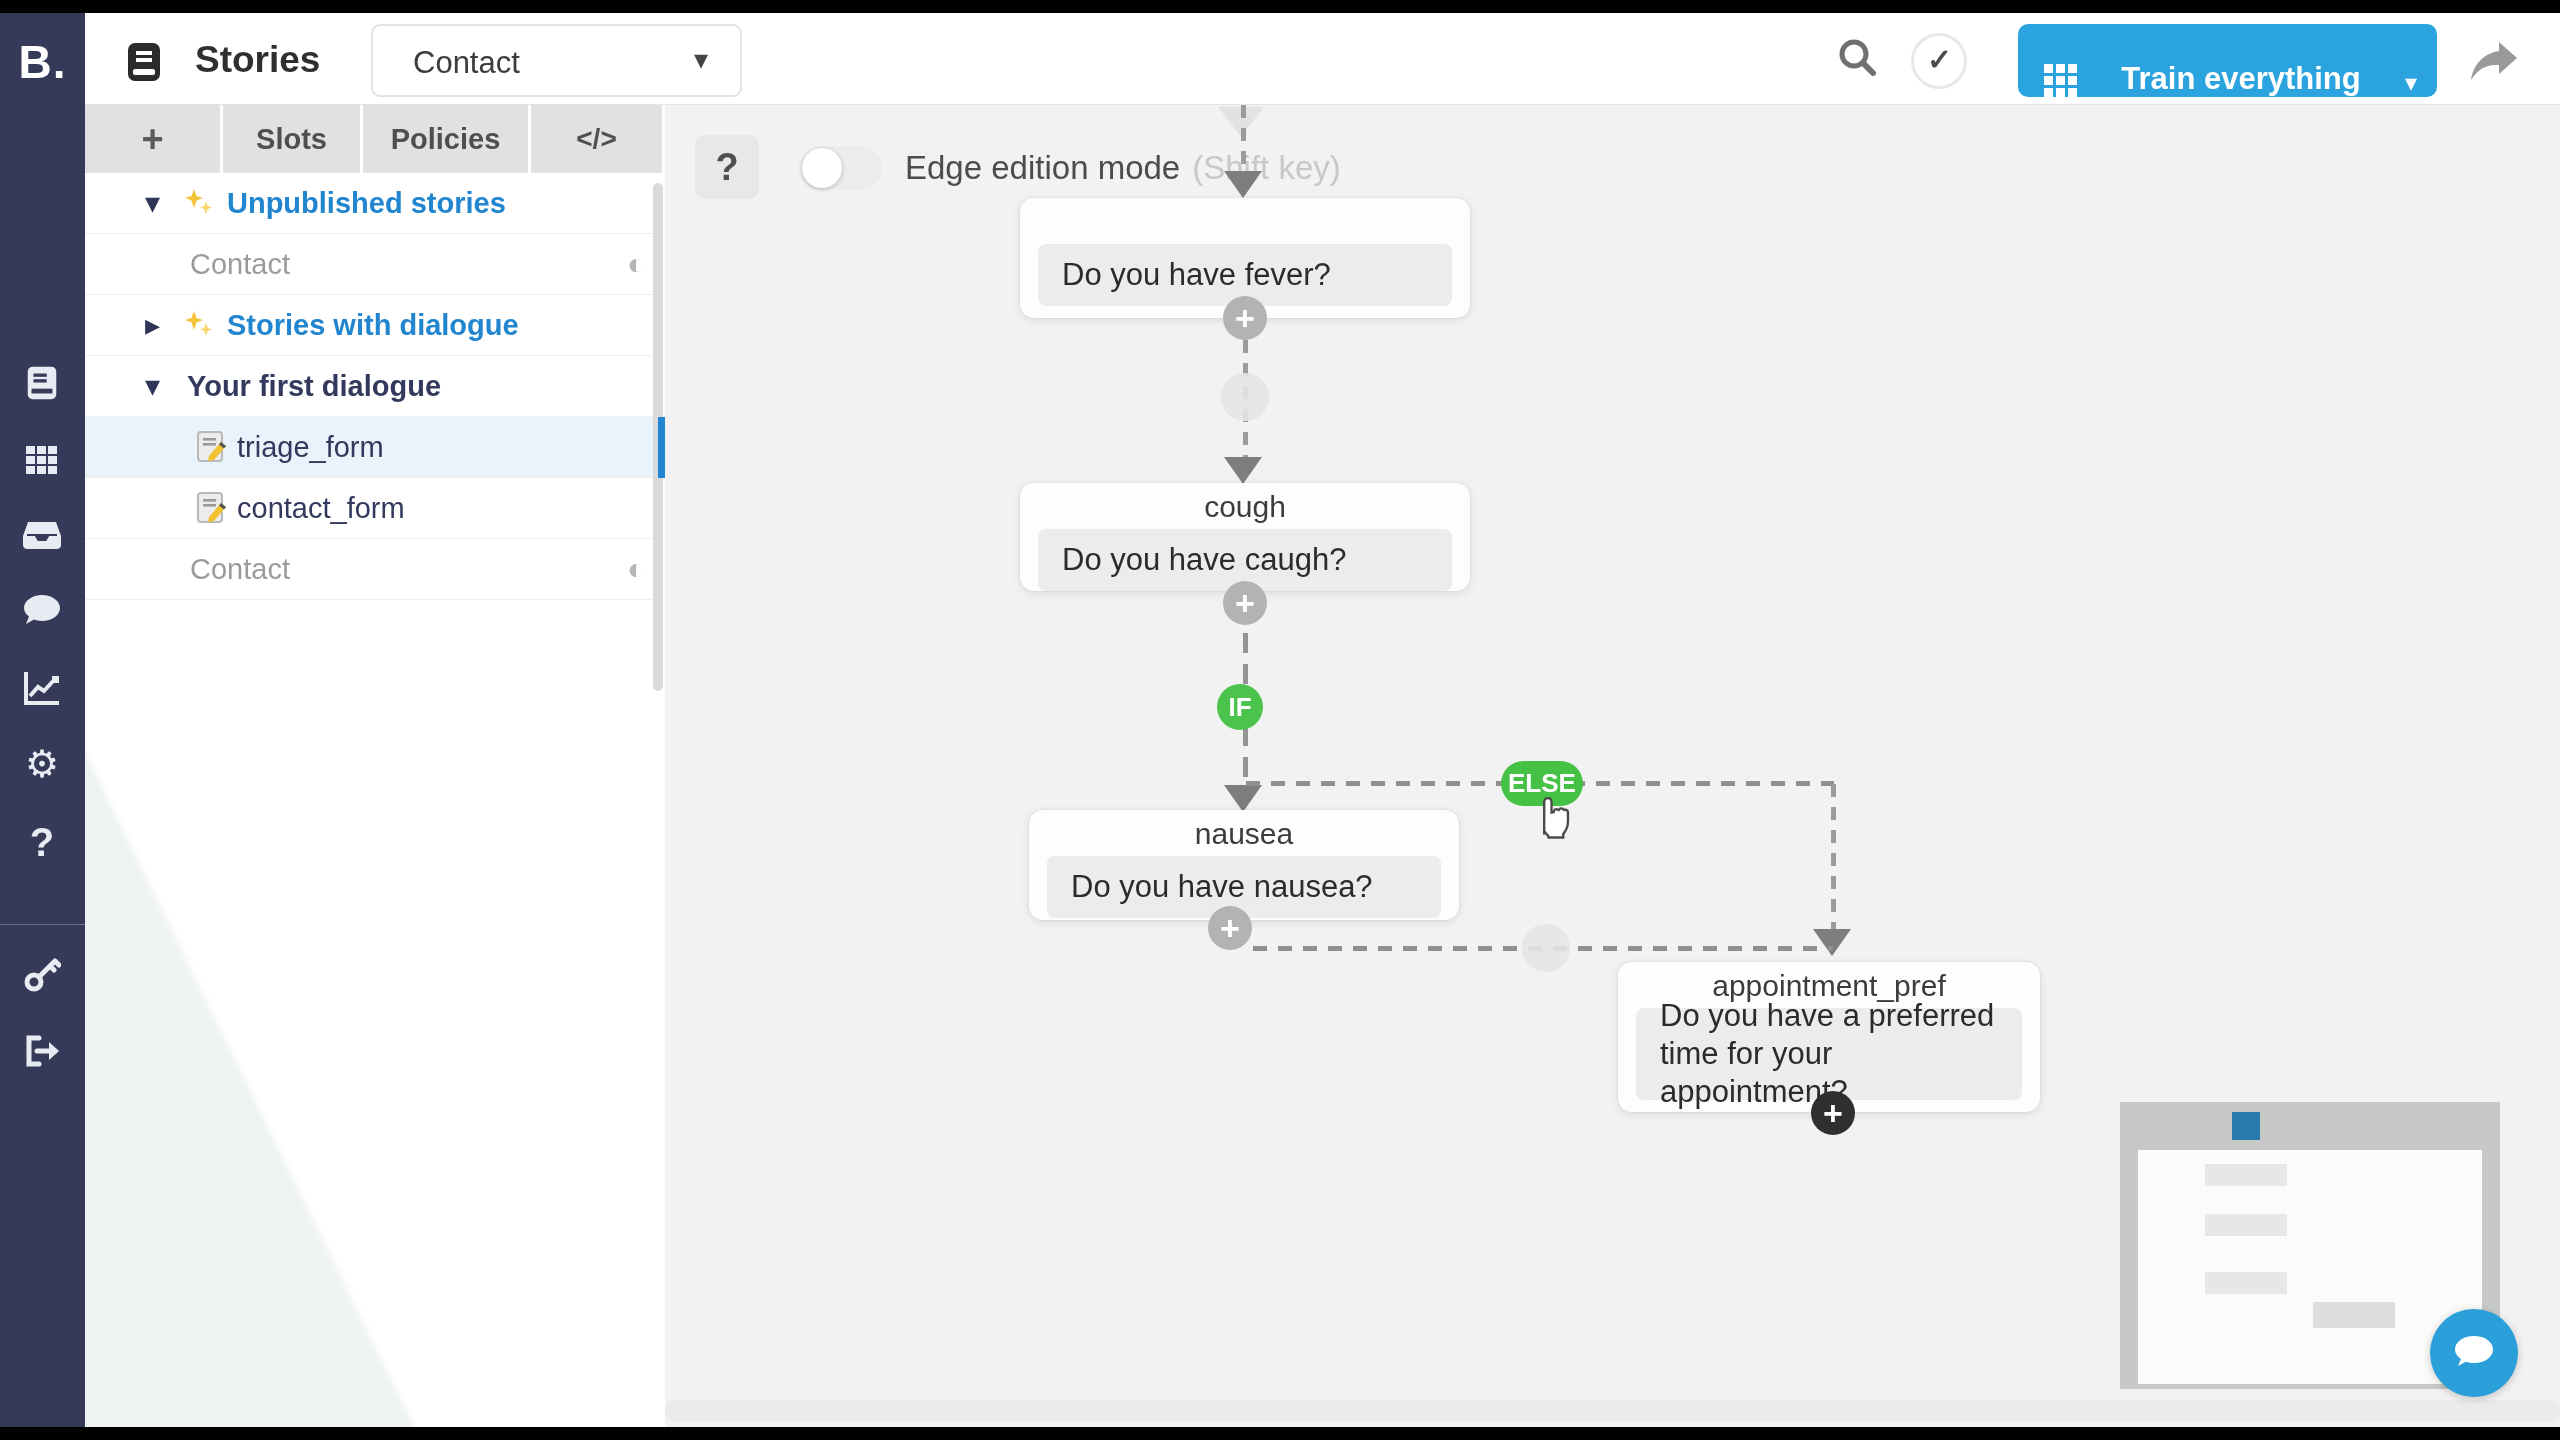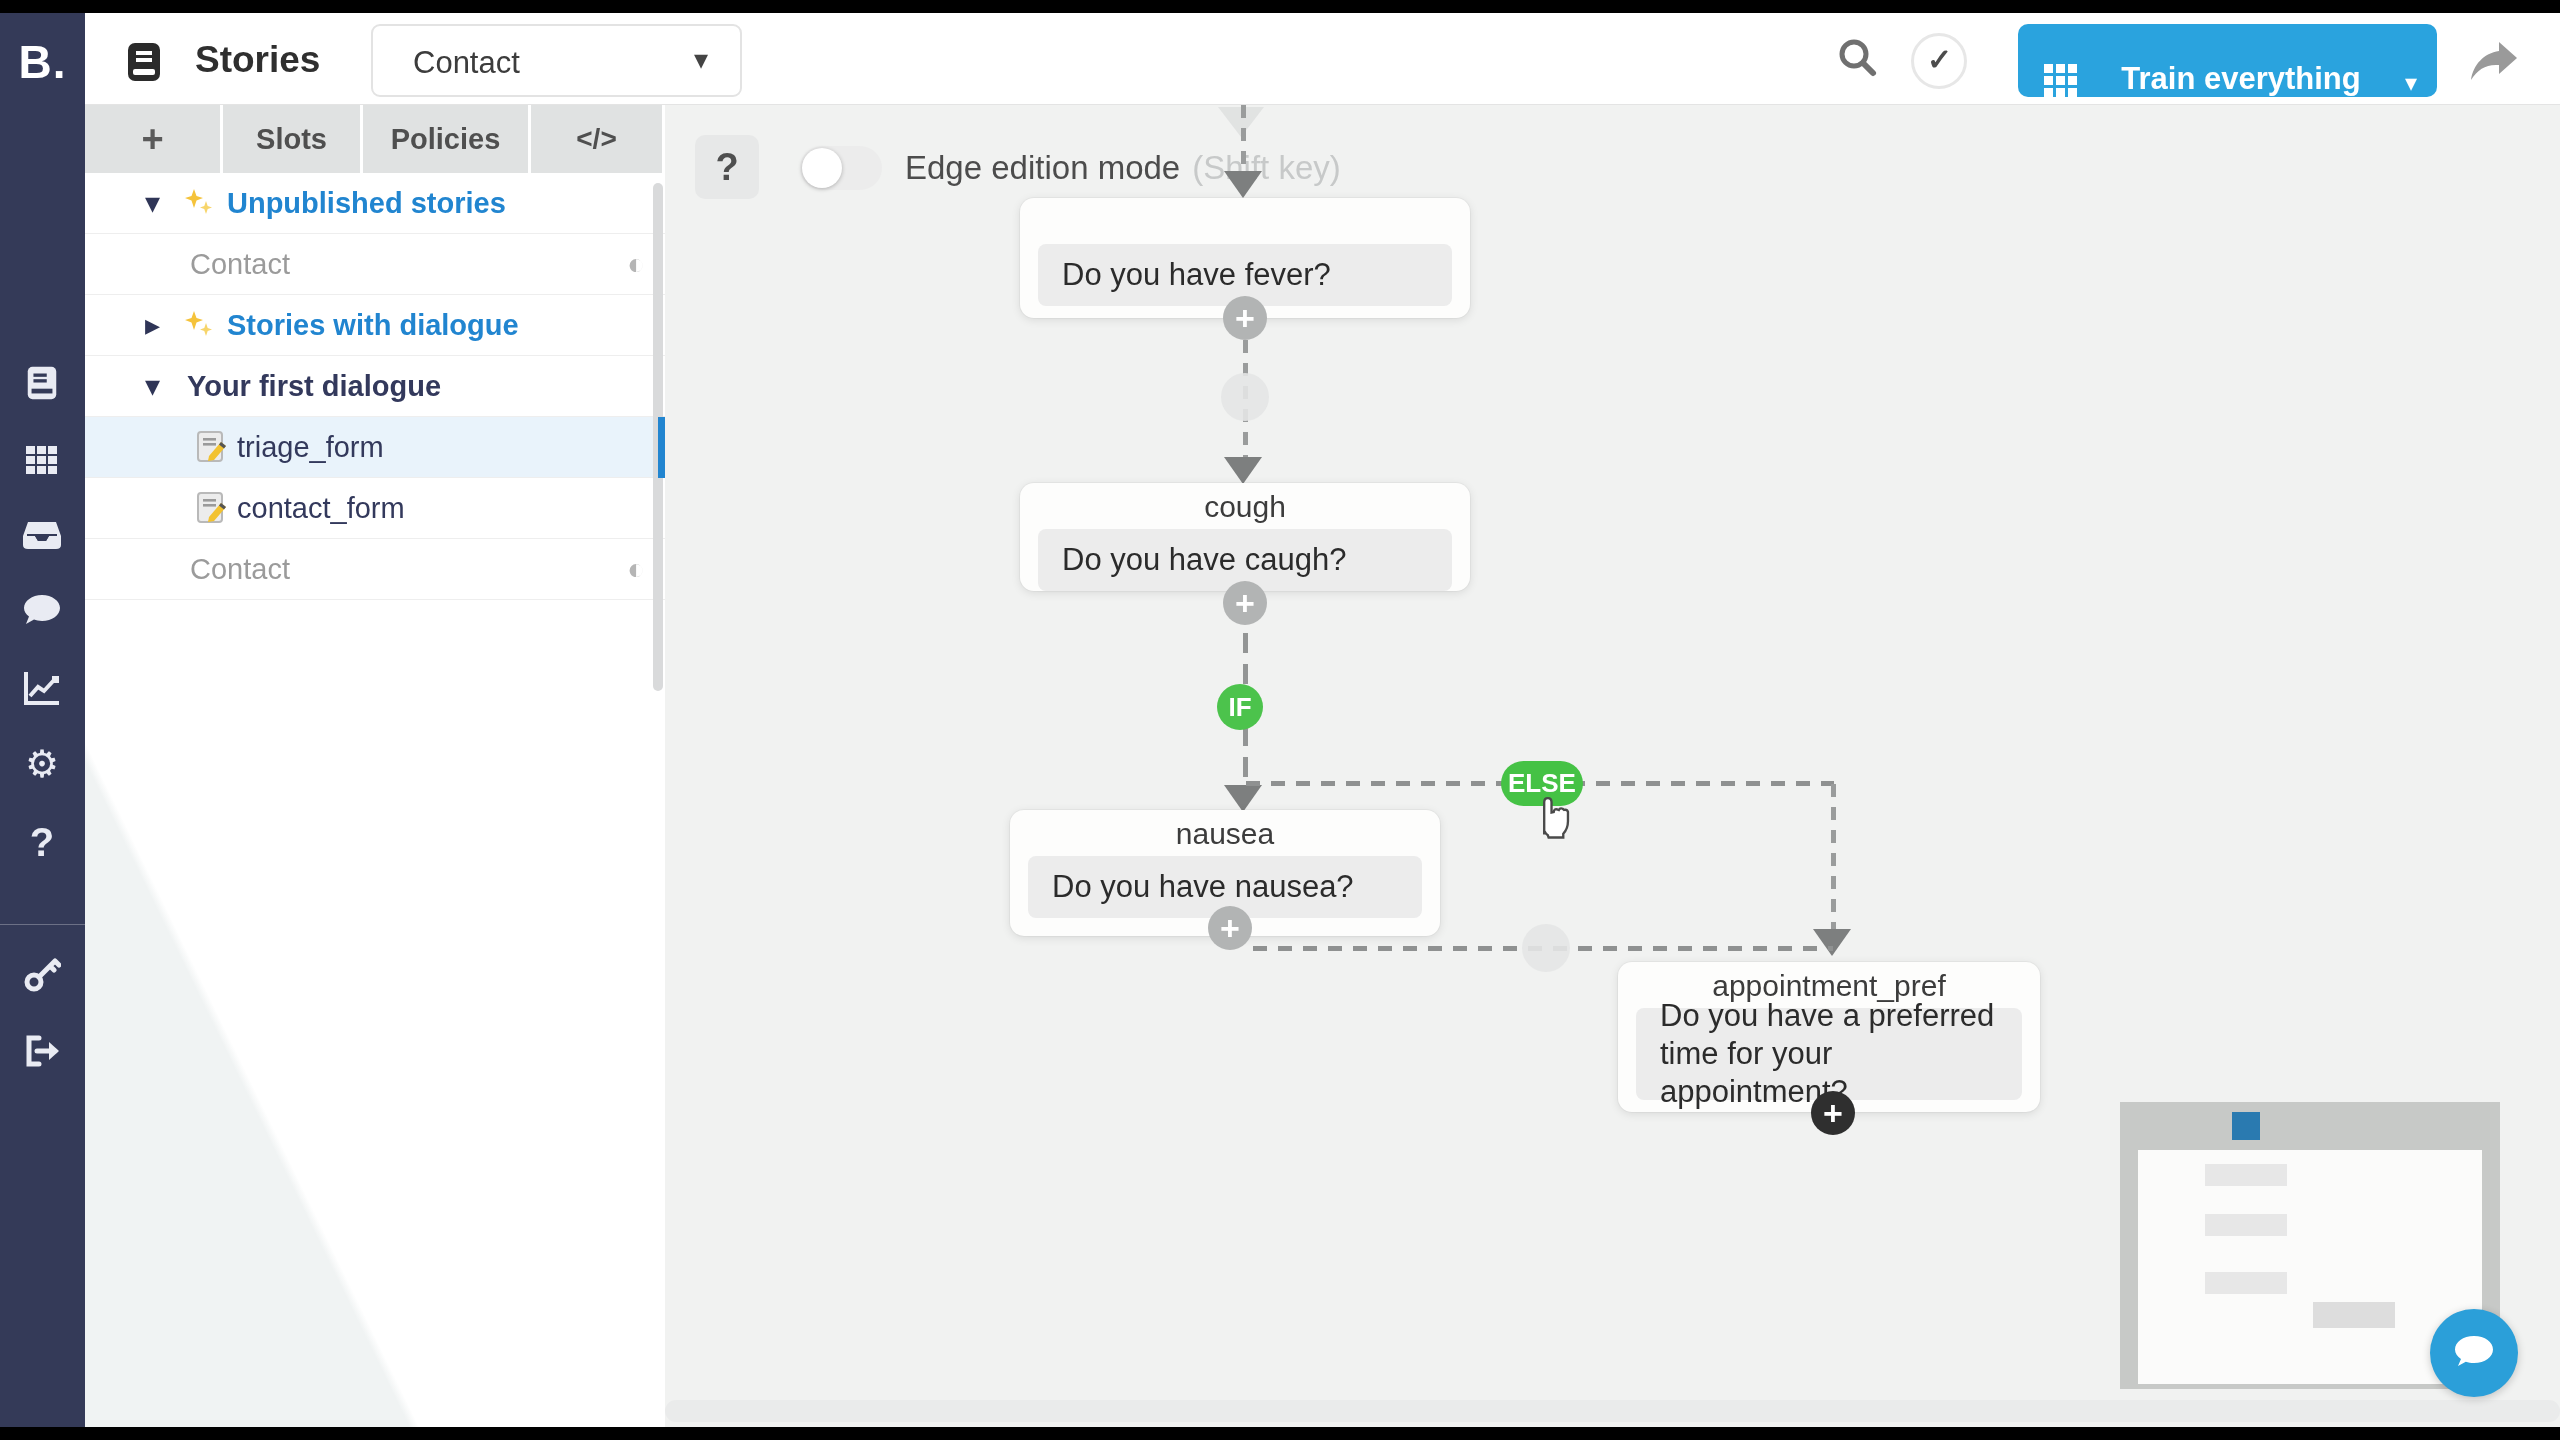--- a/index.html
+++ b/index.html
@@ -342,21 +342,21 @@
     <div class="dh" style="left:581px;top:676px;width:588px"></div>
     <div class="badge else" style="left:836px;top:656px">ELSE</div>
     <span class="cursor-ic" style="left:866px;top:684px">
       <svg width="44" height="50" viewBox="0 0 30 34">
           <path d="M9 31 L9 9 Q9 6.2 11.5 6.2 Q14 6.2 14 9 L14 16 L15.5 15.6 Q15.8 13.4 17.8 13.8 L19 14.3 Q19.8 12.6 21.6 13.4 L22.6 14.2 Q24.6 13.6 25.2 15.6 L25.2 22 Q25.2 27 22 30.5 L22 33 L12 33 L11.5 31.5 Q10 30.5 9 28.5 Z" fill="#fff" stroke="#4a4a4a" stroke-width="1.6"></path>
         </svg>
     </span>
     <div class="dv" style="left:1166px;top:679px;height:148px"></div>
     <div class="arr" style="left:1148px;top:824px"></div>
 
-    <div class="node" style="left:345px;top:705px;width:430px;height:126px">
+    <div class="node" style="left:364px;top:705px;width:430px;height:110px">
       <div class="node-title">nausea</div>
       <div class="node-q">
           <span>Do you have nausea?</span>
         </div>
     </div>
     <div class="plus" style="left:543px;top:801px"></div>
     <div class="dh" style="left:588px;top:841px;width:580px"></div>
     <div class="handle" style="left:857px;top:819px"></div>
 
     <div class="node" style="left:953px;top:857px;width:422px;height:150px">

